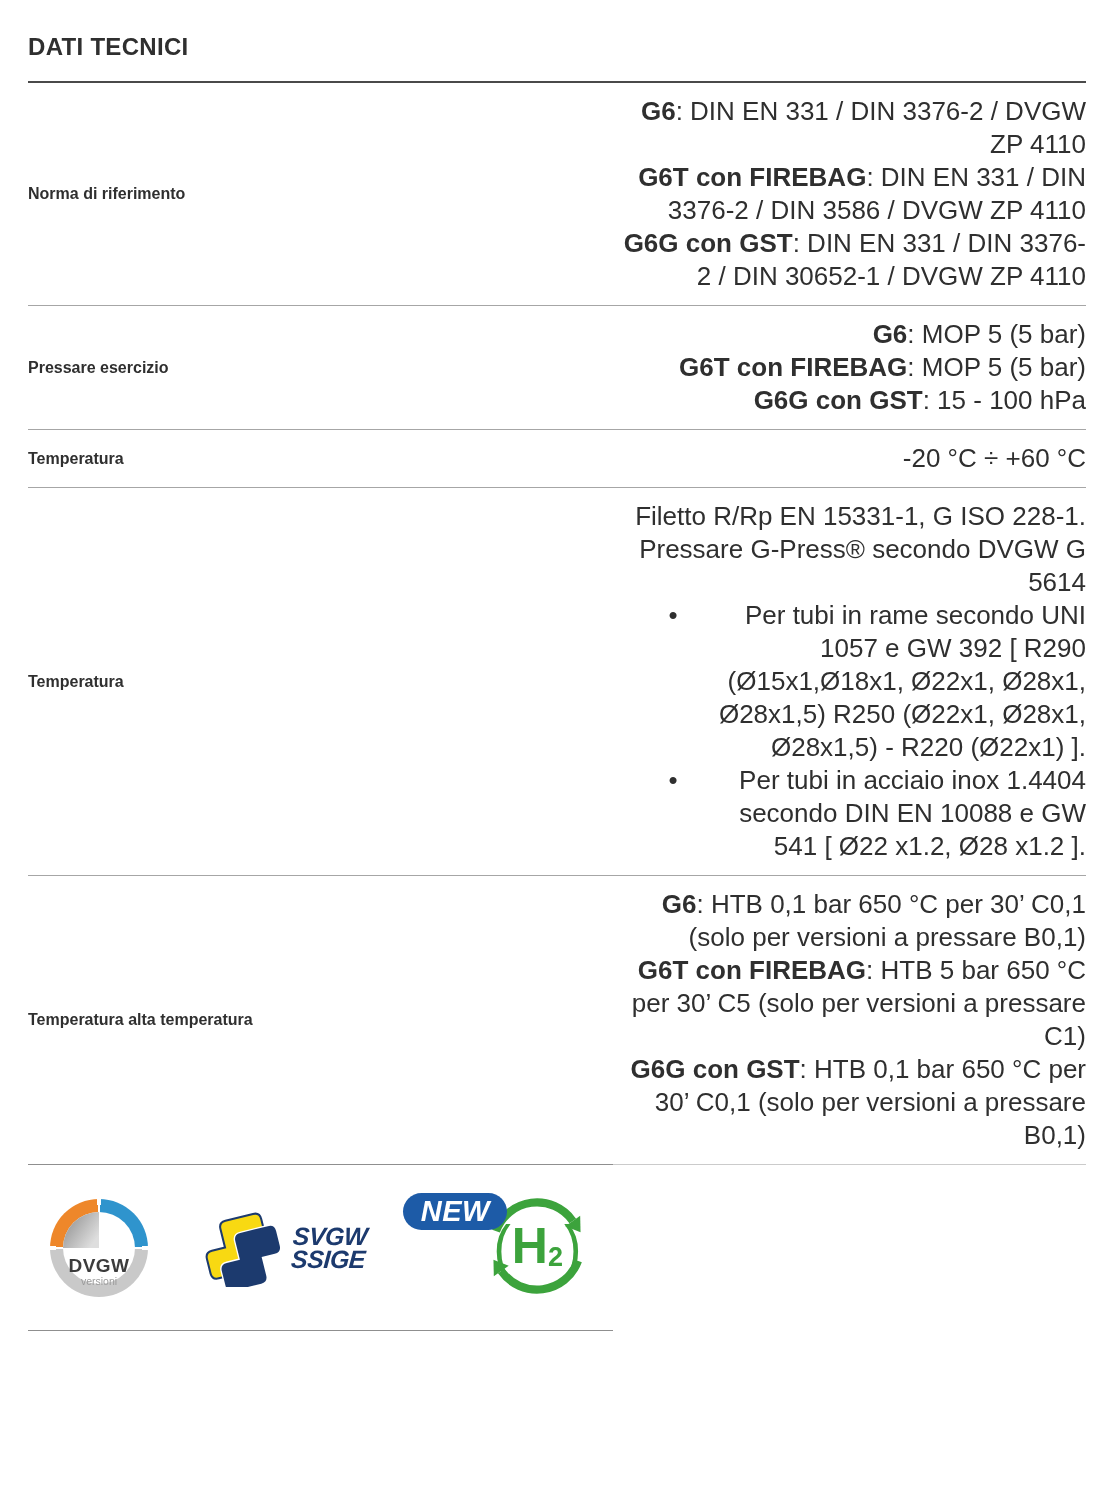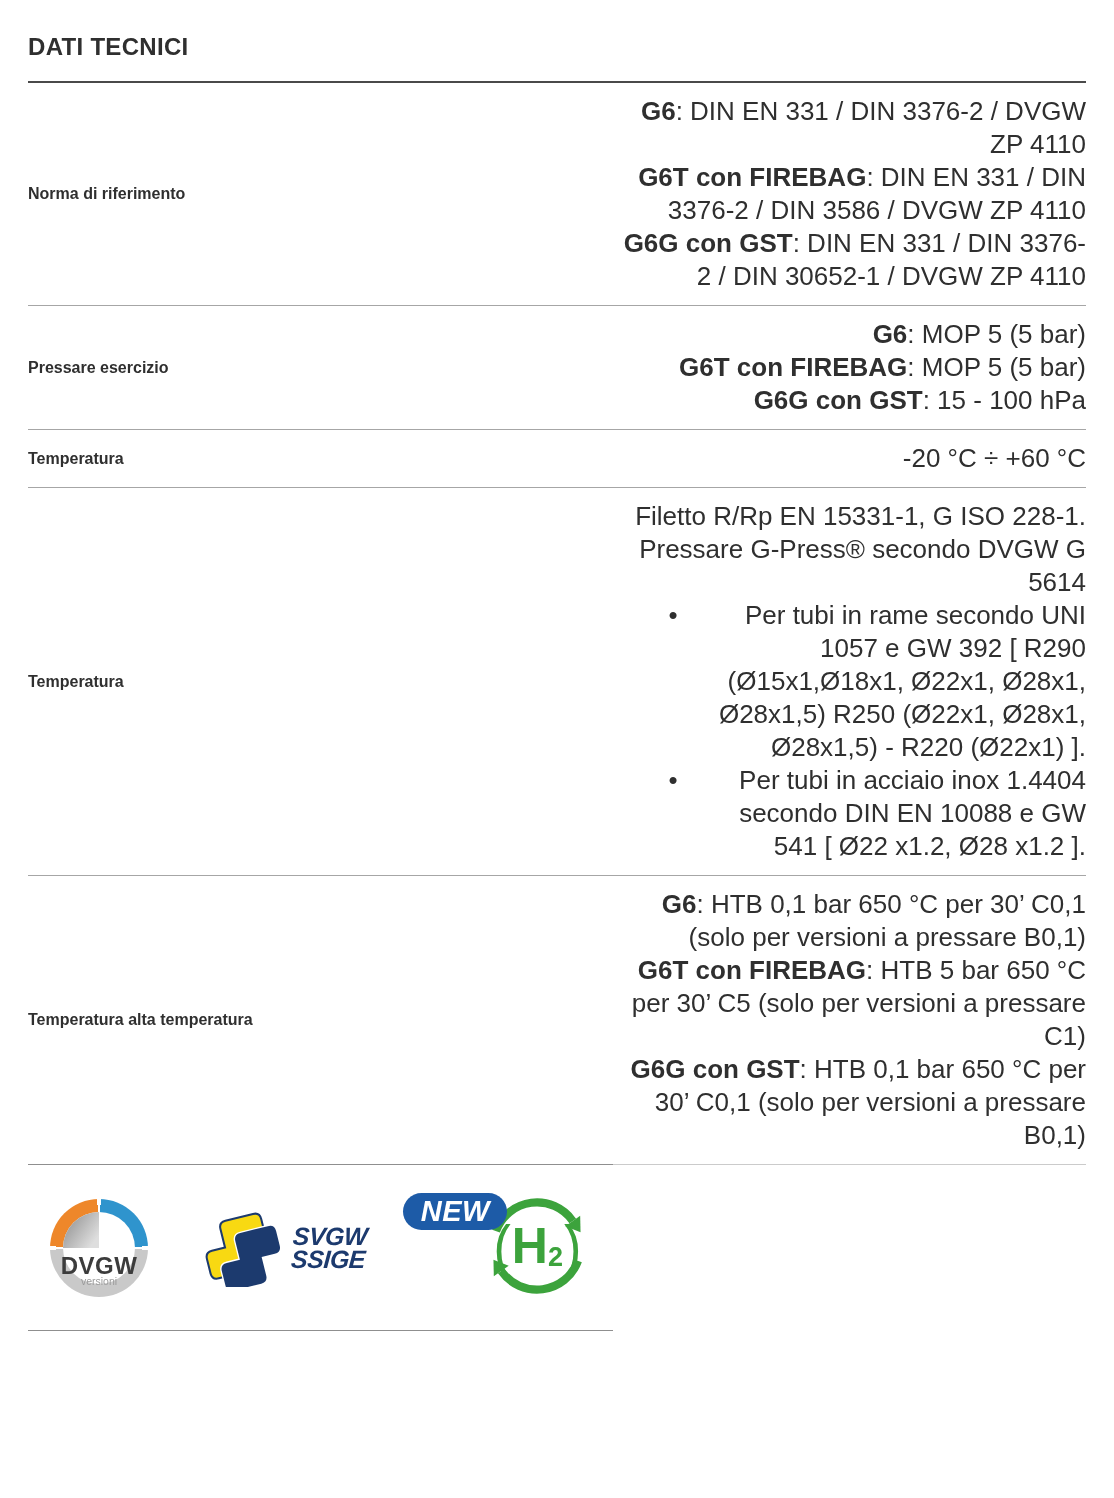--- a/index.html
+++ b/index.html
@@ -50,21 +50,21 @@
       #ffffff 88deg 92deg,
       var(--dvgw-gray,#c9c9c9) 92deg 268deg,
       #ffffff 268deg 272deg,
       var(--dvgw-orange,#ee872a) 272deg 358deg,
       #ffffff 358deg 360deg);
   }
   .dvgw-ring::after { content:""; position:absolute; inset:13px; border-radius:50%; background:#ffffff; }
   .dvgw-quarter { position:absolute; left:13px; top:13px; width:36px; height:36px;
     border-radius:100% 0 0 0; background:linear-gradient(125deg,#8d8d8d 5%,#dedede 85%); }
   .dvgw-text { position:absolute; left:0; right:0; top:57px; text-align:center; }
-  .dvgw-title { font-size:24px; font-weight:bold; color:#3c3c3c; letter-spacing:.5px; line-height:20px; }
+  .dvgw-title { font-size:19px; font-weight:bold; color:#3c3c3c; letter-spacing:.5px; line-height:20px; }
   .dvgw-sub { font-size:10.5px; color:#9b9b9b; line-height:11px; }
 
   
   .logo-svgw { display:flex; align-items:center; margin-left:54px; flex:none; }
   .svgw-emblem { display:block; }
   .svgw-text { margin-left:6px; font-size:25px; font-weight:bold; font-style:italic;
     color:var(--svgw-blue,#1c3a6e); line-height:23px; letter-spacing:-.5px; transform:skewX(-4deg); }
 
   
   .logo-newh2 { position:relative; width:190px; height:110px; margin-left:37px; flex:none; }

